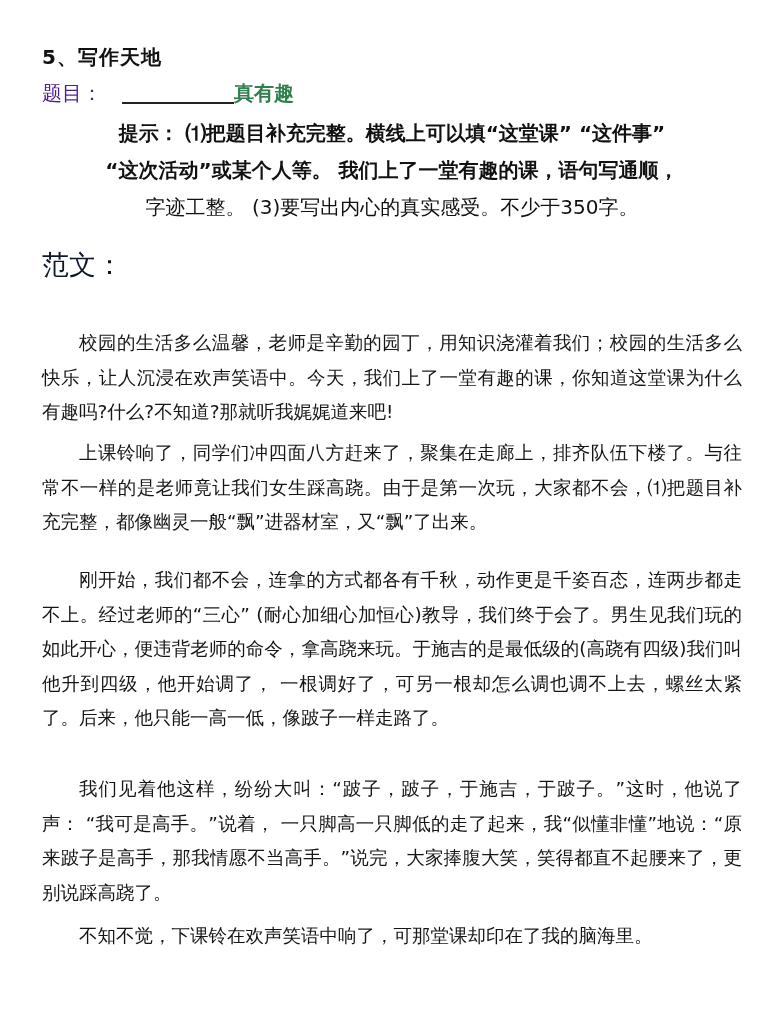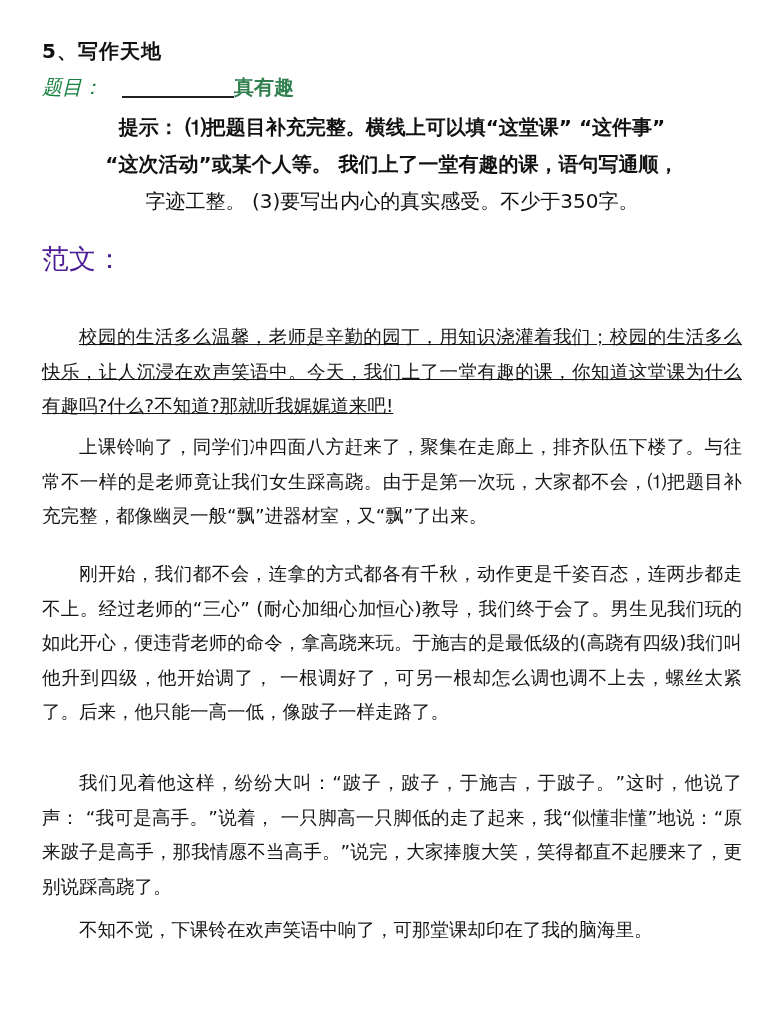--- a/index.html
+++ b/index.html
@@ -10,21 +10,21 @@
     body {
       width: 778px;
       height: 1024px;
       position: relative;
       overflow: hidden;
       font-family: "DejaVu Sans", "Liberation Sans", sans-serif;
       color: #111111;
     }
     .page {
       position: absolute;
-      left: 0; top: 6px;
+      left: 0; top: 12px;
       width: 778px; height: 856px;
     }
     .section-heading {
       position: absolute;
       left: 42px;
       top: 32px;
       font-size: 20px;
       font-weight: bold;
       color: #111;
       letter-spacing: 1px;
@@ -32,22 +32,21 @@
     .topic-line {
       position: absolute;
       left: 42px;
       top: 68px;
       font-size: 20px;
       color: #3a8a5a;
       display: flex;
       align-items: flex-end;
     }
     .topic-label {
-      color: #15803d;
-      font-style: italic;
+      color: #4c1d95;
     }
     .topic-blank {
       display: inline-block;
       width: 112px;
       border-bottom: 2px solid #222;
       margin-left: 20px;
       height: 20px;
       margin-bottom: 3px;
     }
     .topic-title {
@@ -64,21 +63,21 @@
       color: #111;
       text-align: center;
     }
     .hint .strong { font-weight: bold; }
     .hint .normal { font-weight: normal; }
     .model-label {
       position: absolute;
       left: 42px;
       top: 235px;
       font-size: 27px;
-      color: #4c1d95;
+      color: #0f172a;
     }
     .essay-title {
       position: absolute;
       left: 0;
       width: 778px;
       top: 271px;
       text-align: center;
       font-size: 24px;
       font-weight: bold;
       color: #1f22c4;
@@ -89,21 +88,21 @@
       width: 700px;
       font-size: 18.5px;
       line-height: 34.5px;
       color: #151515;
     }
     .essay p {
       margin: 0;
       text-indent: 2em;
       text-align: justify;
     }
-    .p1 { top: 314px; text-decoration: underline; }
+    .p1 { top: 314px; }
     .p2 { top: 424px; }
     .p3 { top: 535px; margin-top: 16px; }
     .p4 { top: 760px; }
     .p5 { top: 907px; }
   </style>
 </head>
 <body>
 
 <div class="page">
 

